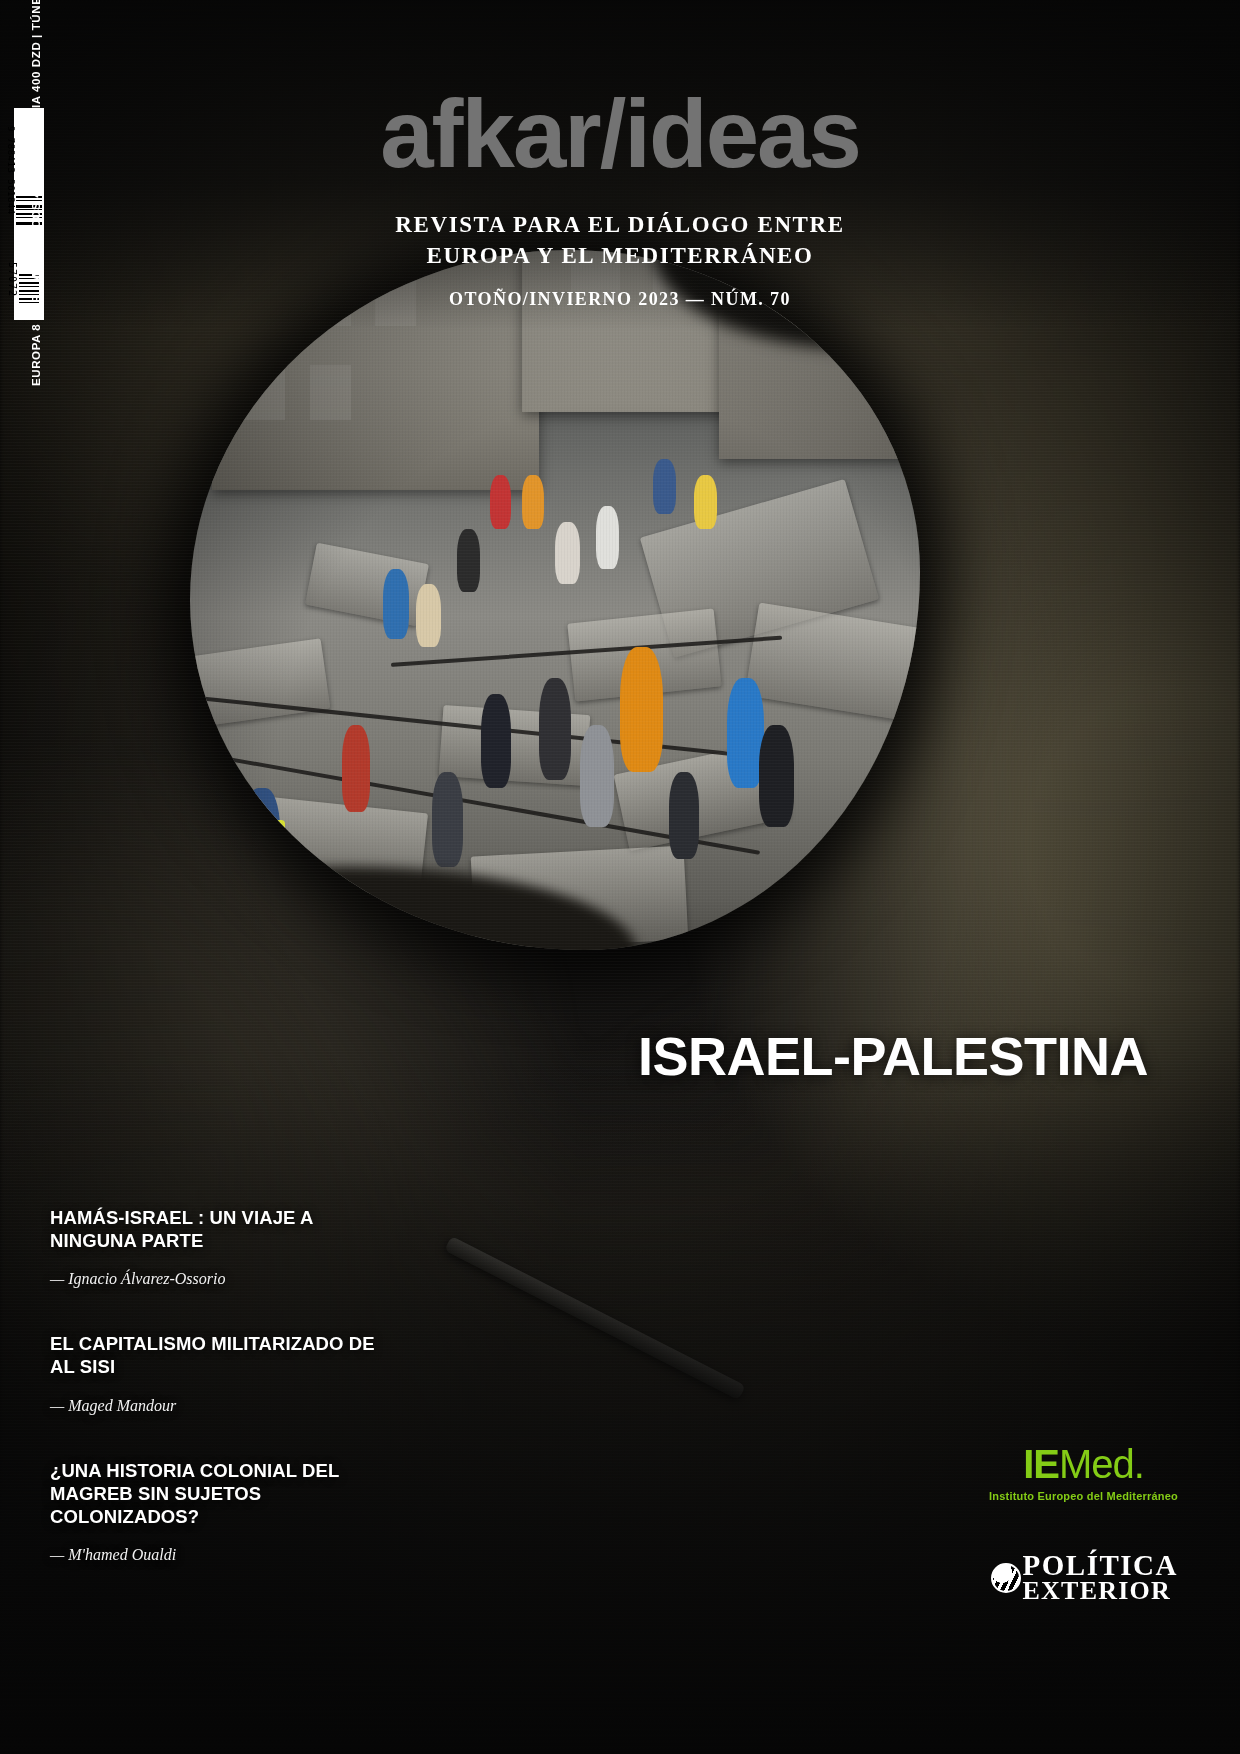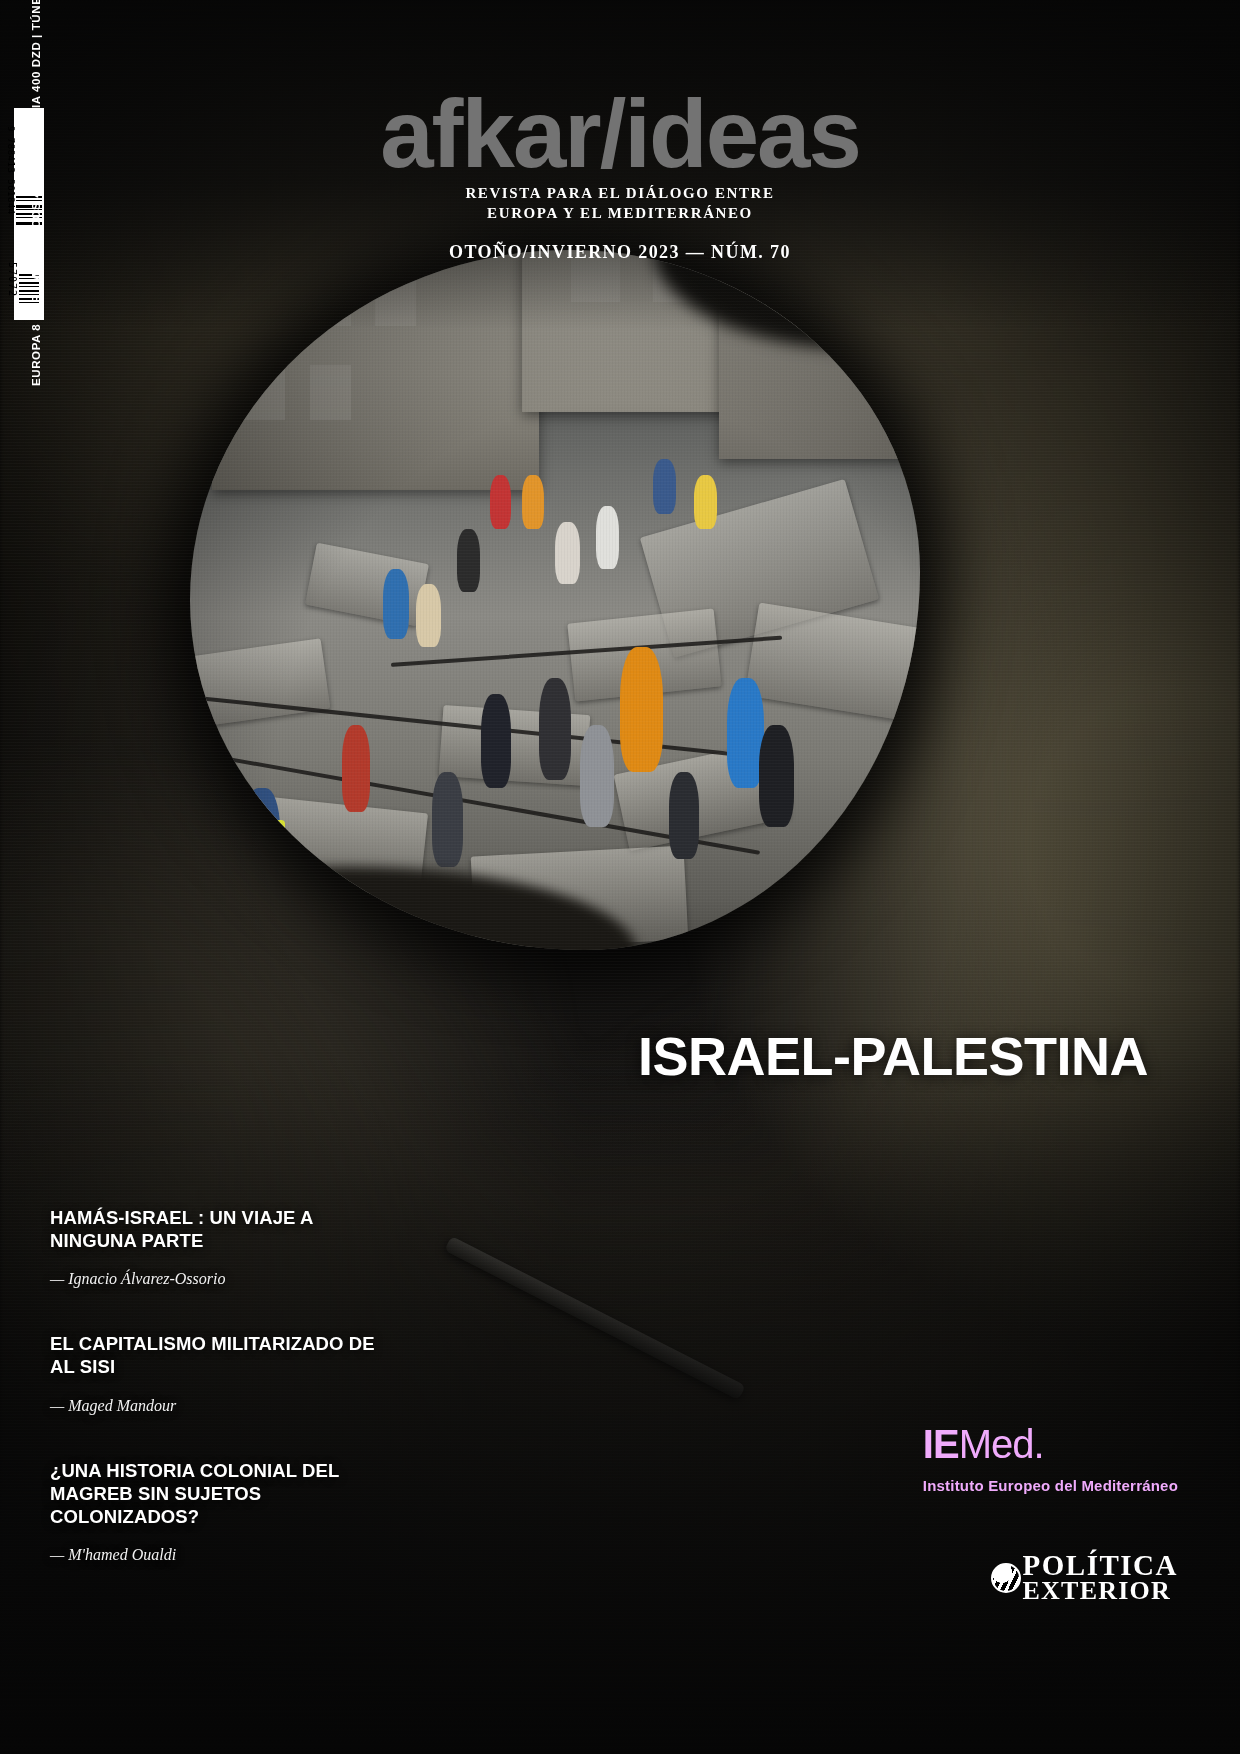--- a/index.html
+++ b/index.html
@@ -136,23 +136,23 @@
   
   .masthead {
     position: absolute; left: 0; right: 0; top: 88px;
     text-align: center; color: #fff;
   }
   .logo {
     font-size: 96px; font-weight: 700; letter-spacing: -2px;
     line-height: 0.95; color: #737373;
   }
   .tagline {
-    margin-top: 4px;
+    margin-top: 30px;
     font-family: "Liberation Serif", serif;
-    font-size: 15px; font-weight: 700;
+    font-size: 23px; font-weight: 700;
     letter-spacing: 1.6px; line-height: 1.35;
     color: #ffffff; text-transform: uppercase;
   }
   .issue {
     margin-top: 18px;
     font-family: "Liberation Serif", serif;
     font-size: 18px; font-weight: 700; letter-spacing: 1.4px;
     color: #ffffff; text-transform: uppercase;
   }
 
@@ -175,26 +175,26 @@
   }
   .hl-author {
     margin-top: 18px;
     font-family: "Liberation Serif", serif;
     font-style: italic; font-size: 16px; color: #f2f2f2;
     text-shadow: 0 1px 8px rgba(0,0,0,0.8);
   }
 
   
   .iemed {
-    position: absolute; right: 62px; bottom: 260px;
-    color: #f0abfc;
+    position: absolute; right: 62px; bottom: 252px;
+    text-align: center; color: #84cc16;
   }
   .iemed-main { font-size: 40px; font-weight: 700; letter-spacing: -1px; line-height: 1; }
   .iemed-main .light { font-weight: 400; }
-  .iemed-sub { margin-top: 13px; font-size: 15px; font-weight: 700; letter-spacing: 0.2px; }
+  .iemed-sub { margin-top: 6px; font-size: 11px; font-weight: 700; letter-spacing: 0.2px; }
 
   .polext {
     position: absolute; right: 62px; bottom: 150px;
     text-align: center; color: #ffffff;
     display: flex; align-items: center; gap: 2px;
   }
   .globe {
     width: 30px; height: 30px; border-radius: 50%;
     background:
       radial-gradient(circle at 35% 30%, #ffffff 0 40%, rgba(255,255,255,0) 41%),

